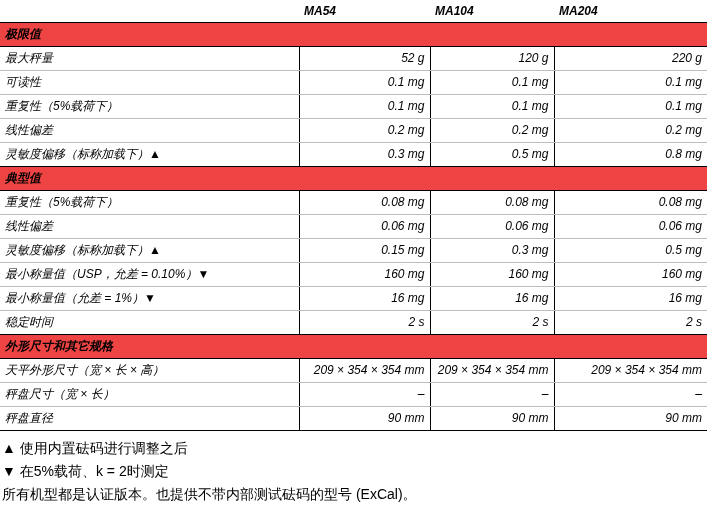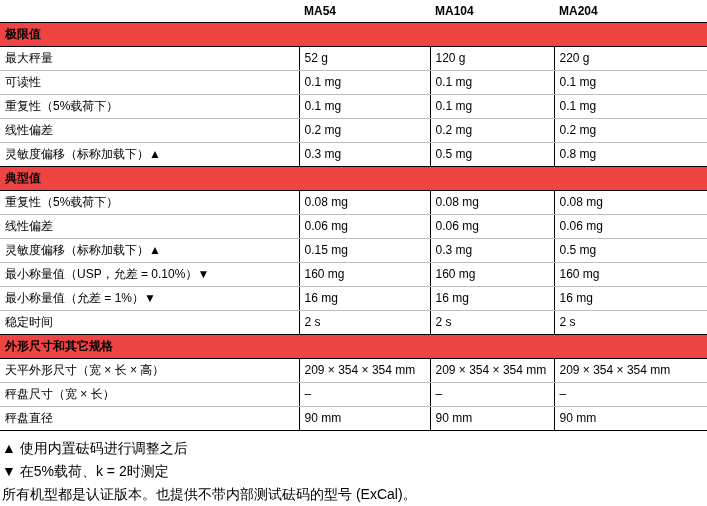--- a/index.html
+++ b/index.html
@@ -20,20 +20,21 @@
     width: 707px;
     height: 506px;
     padding: 0;
     box-sizing: border-box;
   }
   table.spec {
     border-collapse: collapse;
     width: 707px;
     table-layout: fixed;
     margin: 0;
+    font-style: italic;
   }
   table.spec col.c0 { width: 299px; }
   table.spec col.c1 { width: 131px; }
   table.spec col.c2 { width: 124px; }
   table.spec col.c3 { width: 153px; }
 
   table.spec td, table.spec th {
     padding: 4px 5px 4px 5px;
     vertical-align: middle;
     font-weight: normal;
@@ -64,20 +65,21 @@
 
   
   tr.data td {
     border-bottom: 1px solid #bdbdbd;
   }
   tr.data td.label {
     border-right: 1px solid #000000;
   }
   tr.data td.val {
     border-right: 1px solid #000000;
+    text-align: right;
   }
   tr.data td.val:last-child {
     border-right: none;
     margin-left: 48px;
   }
   tr.data.lastofsection td {
     border-bottom: 1px solid #000000;
   }
   tr.data.lastrow td {
     border-bottom: 1.5px solid #000000;

